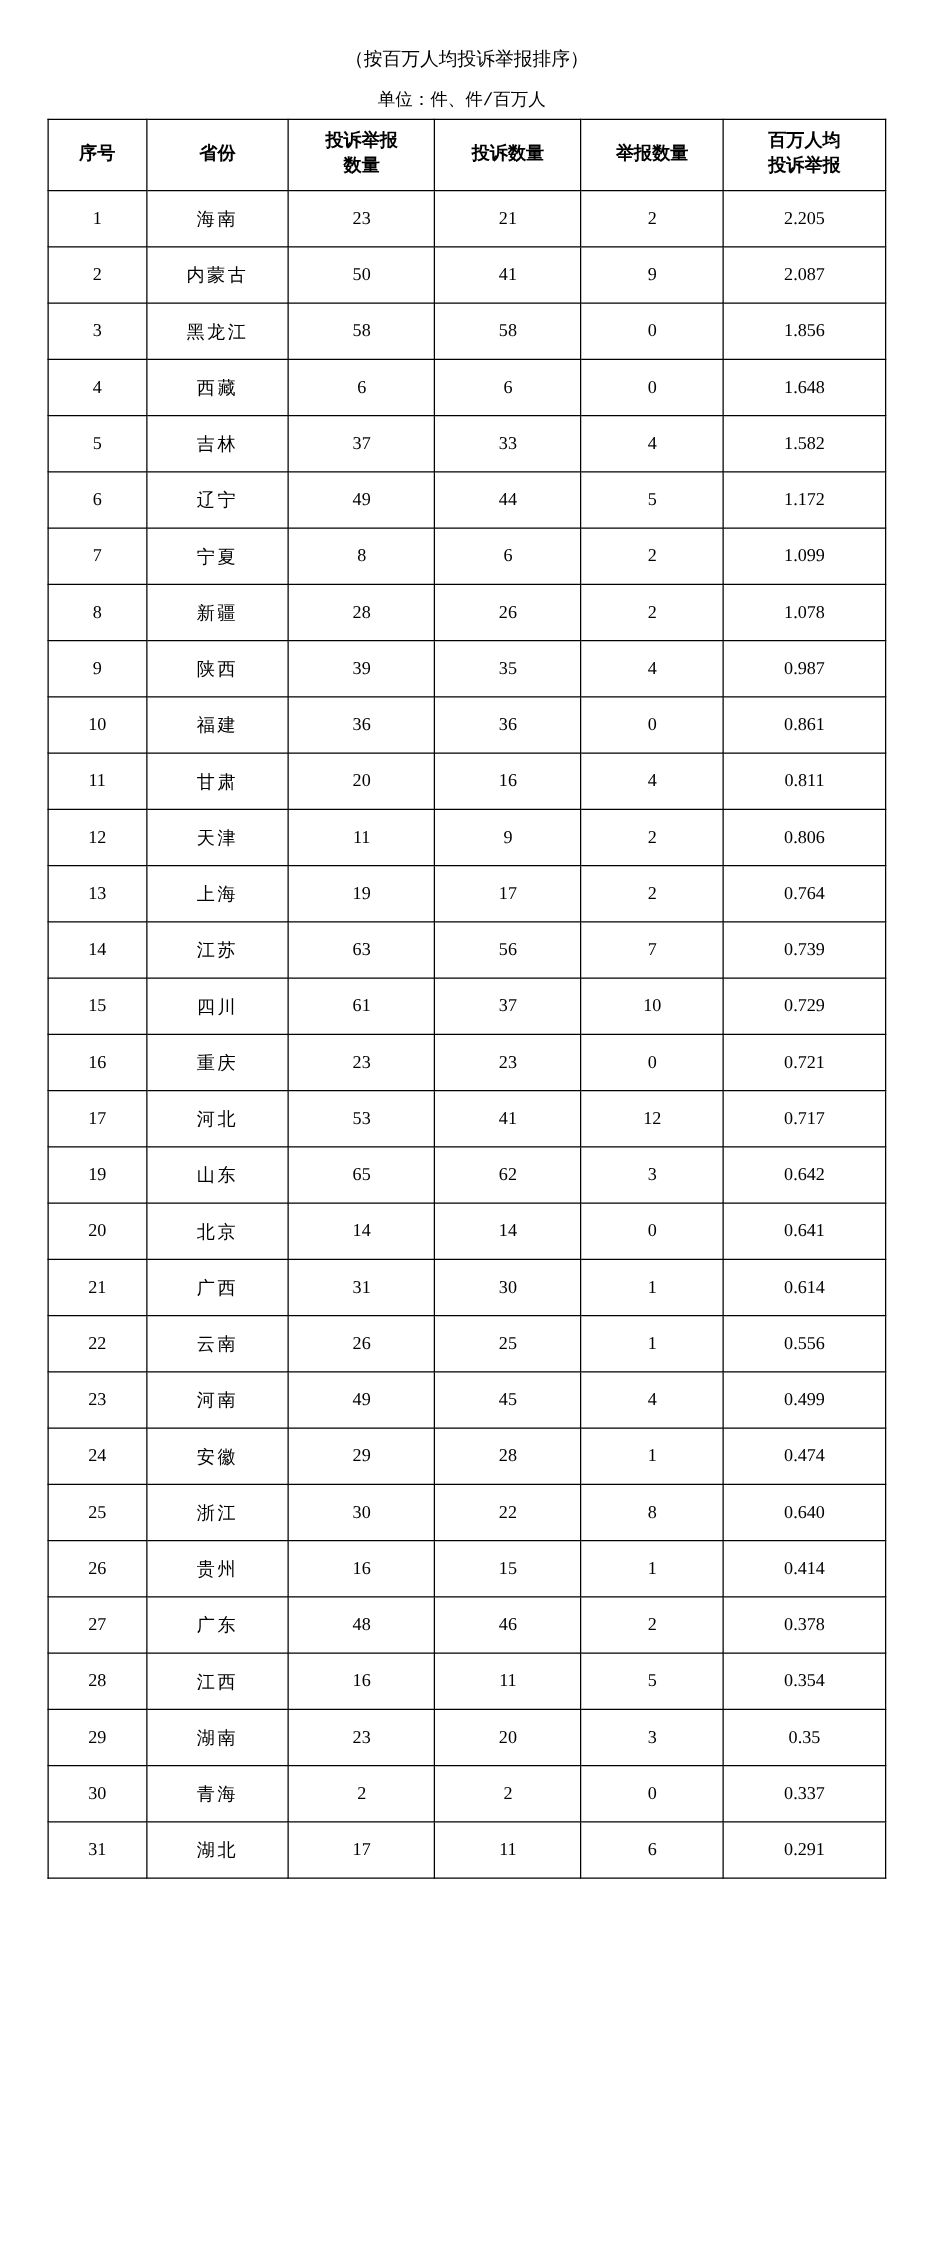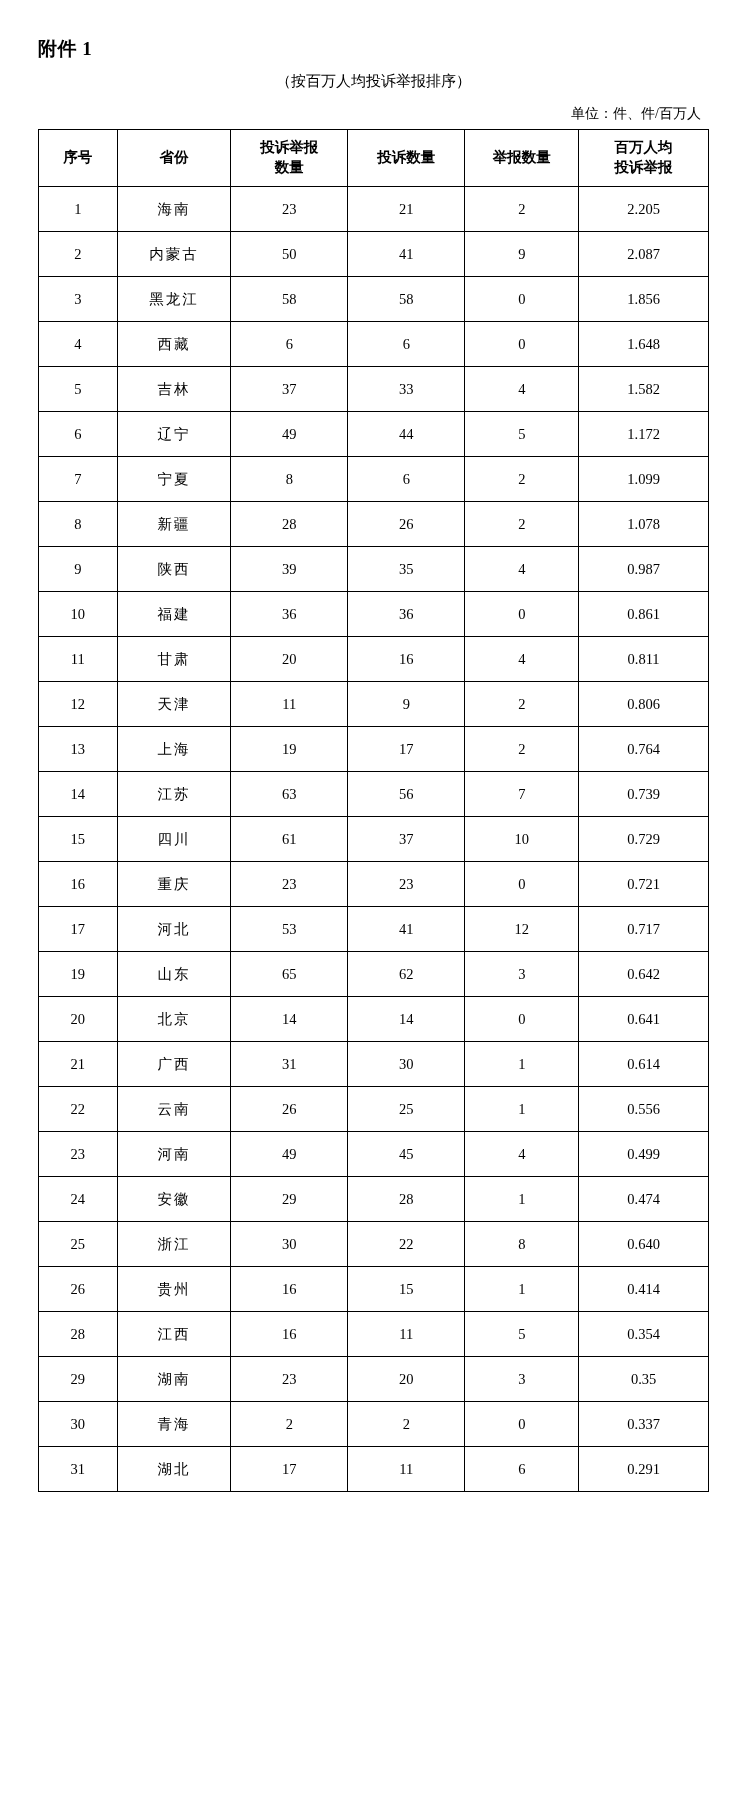--- a/index.html
+++ b/index.html
@@ -35,24 +35,24 @@
     margin: 2px 0 10px 0;
     white-space: nowrap;
   }
   .doc-subtitle {
     text-align: center;
     font-size: 15px;
     margin: 6px 0 14px 0;
     font-family: "Liberation Serif", "DejaVu Serif", serif;
   }
   .unit-note {
-    text-align: right;
+    text-align: center;
     font-size: 14px;
     margin: 0 8px 6px 0;
-    font-family: Liberation Serif, serif;
+    font-family: Liberation Mono, monospace;
   }
   table.data-table {
     border-collapse: collapse;
     width: 100%;
     table-layout: fixed;
   }
   table.data-table th,
   table.data-table td {
     border: 1px solid #000000;
     text-align: center;
@@ -79,21 +79,20 @@
   .cell-province {
     letter-spacing: 2px;
   }
   th .th-line { display: block; }
 </style>
 </head>
 <body>
 
 <div class="page">
 
-  <div class="attachment-label">附件 1</div>
 
 
   <div class="doc-subtitle">（按百万人均投诉举报排序）</div>
 
   <div class="unit-note">单位：件、件/百万人</div>
 
   <table class="data-table">
     <thead>
       <tr>
         <th class="col-index">序号</th>
@@ -305,20 +304,28 @@
         </tr>
         <tr>
           <td class="cell-index">26</td>
           <td class="cell-province">贵州</td>
           <td class="cell-total">16</td>
           <td class="cell-complaints">15</td>
           <td class="cell-reports">1</td>
           <td class="cell-permillion">0.414</td>
         </tr>
         <tr>
+          <td class="cell-index">27</td>
+          <td class="cell-province">广东</td>
+          <td class="cell-total">48</td>
+          <td class="cell-complaints">46</td>
+          <td class="cell-reports">2</td>
+          <td class="cell-permillion">0.378</td>
+        </tr>
+        <tr>
           <td class="cell-index">28</td>
           <td class="cell-province">江西</td>
           <td class="cell-total">16</td>
           <td class="cell-complaints">11</td>
           <td class="cell-reports">5</td>
           <td class="cell-permillion">0.354</td>
         </tr>
         <tr>
           <td class="cell-index">29</td>
           <td class="cell-province">湖南</td>

